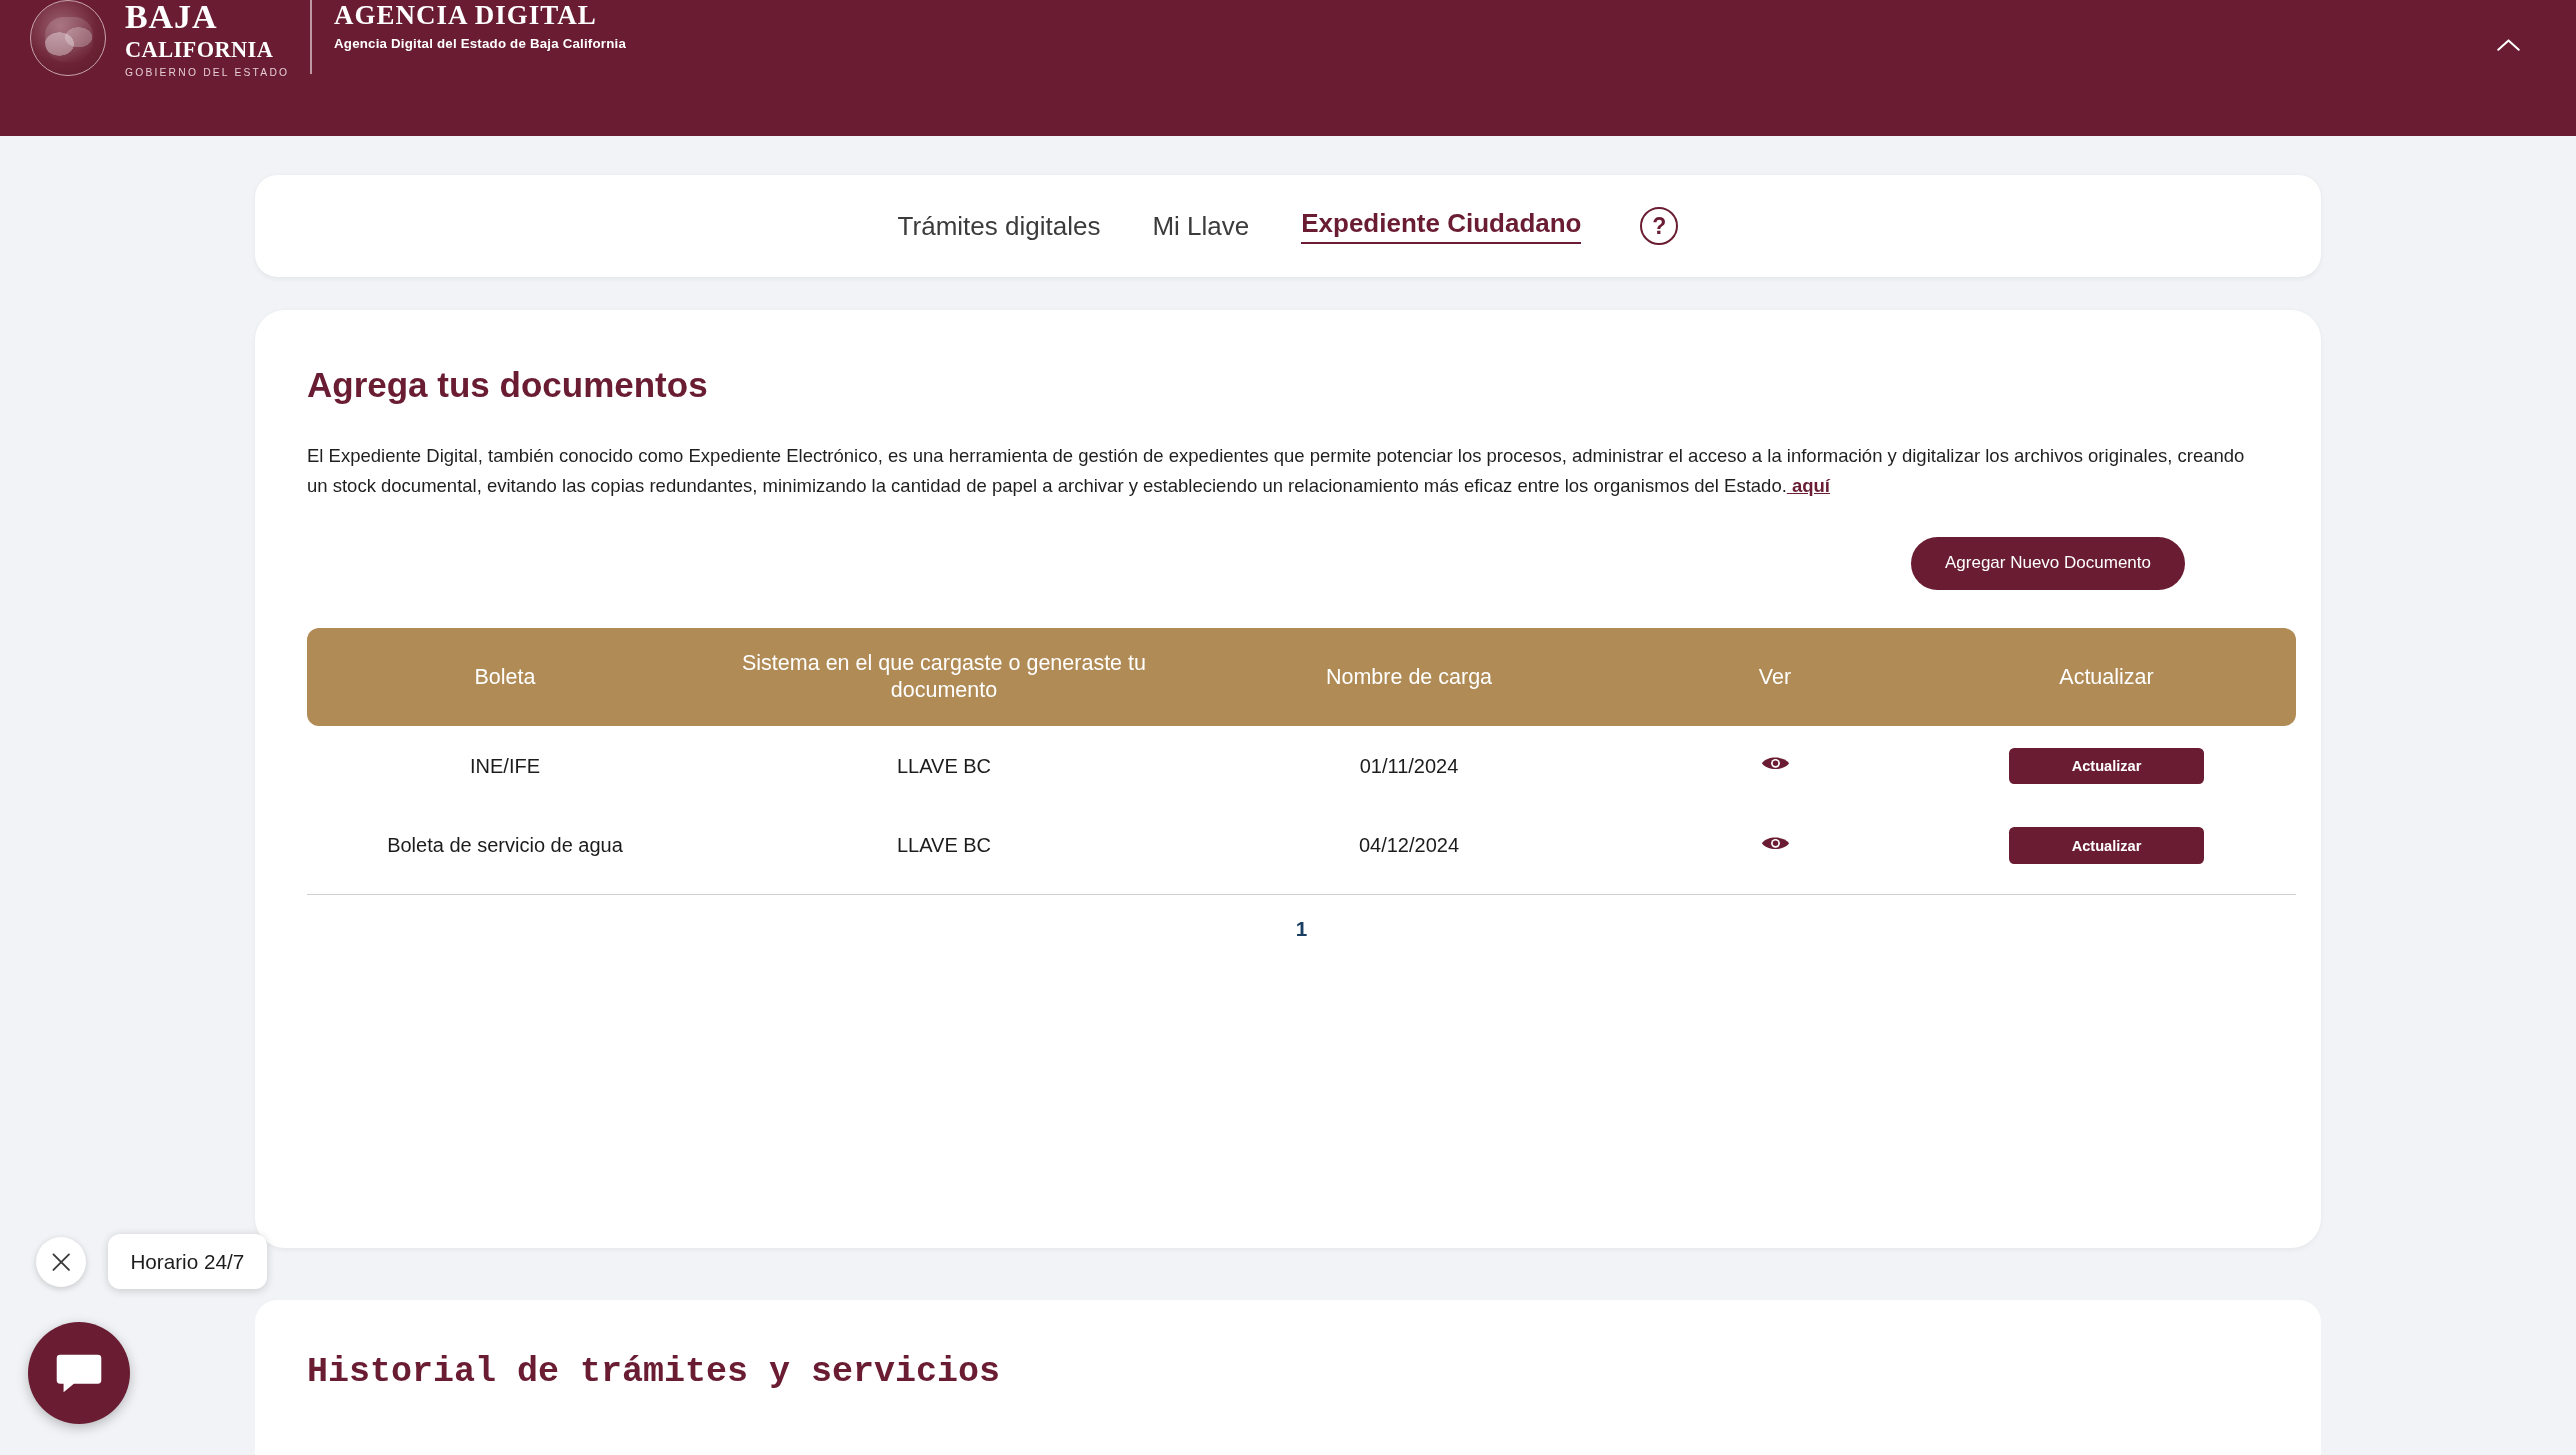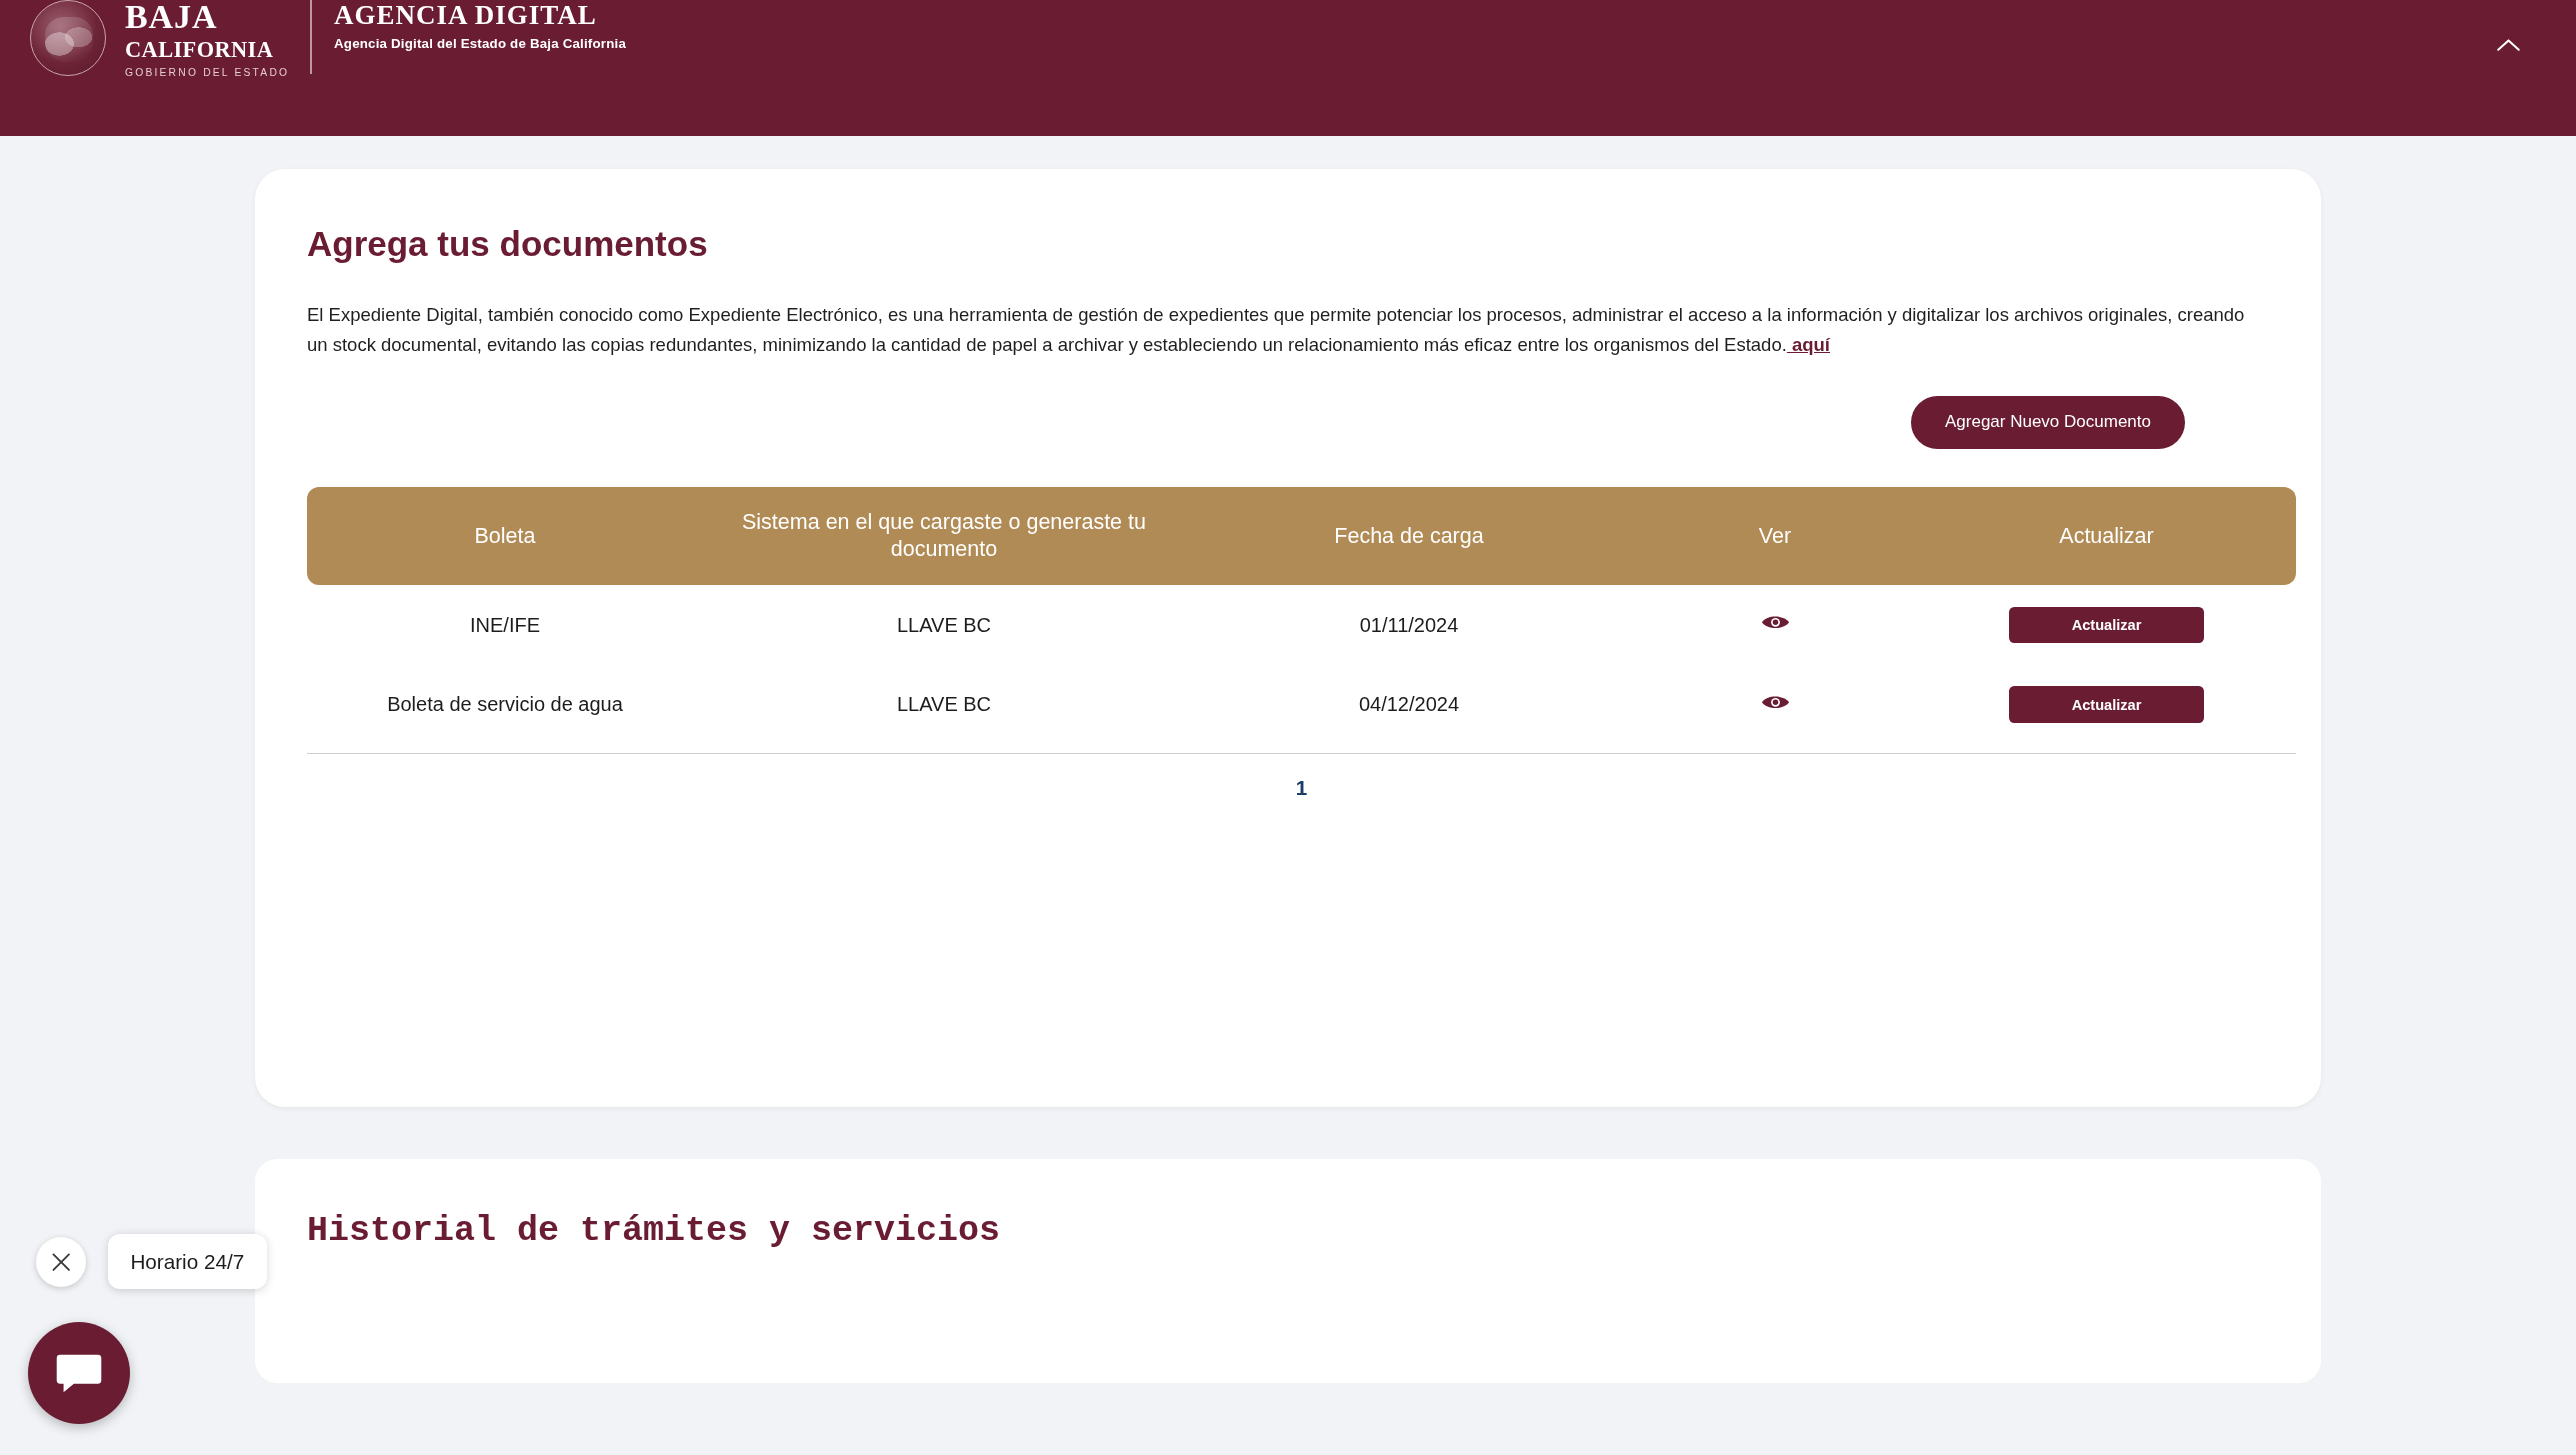--- a/index.html
+++ b/index.html
@@ -295,39 +295,45 @@
   </div>
   <div class="chevron-up">
     <svg width="29" height="29" viewBox="0 0 34 34">
       <polyline points="5,22 17,11 29,22" fill="none" stroke="#ffffff" stroke-width="2.4" stroke-linecap="round" stroke-linejoin="round"></polyline>
     </svg>
   </div>
 </div>
 
 <div class="page">
 
+  <div class="nav-card">
+    <div class="nav-item">Trámites digitales</div>
+    <div class="nav-item">Mi Llave</div>
+    <div class="nav-item active">Expediente Ciudadano</div>
+    <div class="help-icon">?</div>
+  </div>
 
   <div class="content-card">
     <div class="section-title">Agrega tus documentos</div>
 
     <p class="paragraph">
       <span>El Expediente Digital, también conocido como Expediente Electrónico, es una herramienta de gestión de expedientes que permite potenciar los procesos, administrar el acceso a la información y digitalizar los archivos originales, creando un stock documental, evitando las copias redundantes, minimizando la cantidad de papel a archivar y estableciendo un relacionamiento más eficaz entre los organismos del Estado.</span><a href="#"> aquí</a>
     </p>
 
     <div class="btn-row">
       <button class="btn-primary">Agregar Nuevo Documento</button>
     </div>
 
     <div class="table-wrap">
       <table class="docs">
         <thead>
           <tr>
             <th style="width:396px">Boleta</th>
             <th style="width:482px">Sistema en el que cargaste o generaste tu documento</th>
-            <th style="width:448px">Fecha de carga</th>
+            <th style="width:448px">Nombre de carga</th>
             <th style="width:284px">Ver</th>
             <th style="width:379px">Actualizar</th>
           </tr>
         </thead>
         <tbody>
           <tr>
             <td>INE/IFE</td>
             <td>LLAVE BC</td>
             <td>01/11/2024</td>
             <td>

